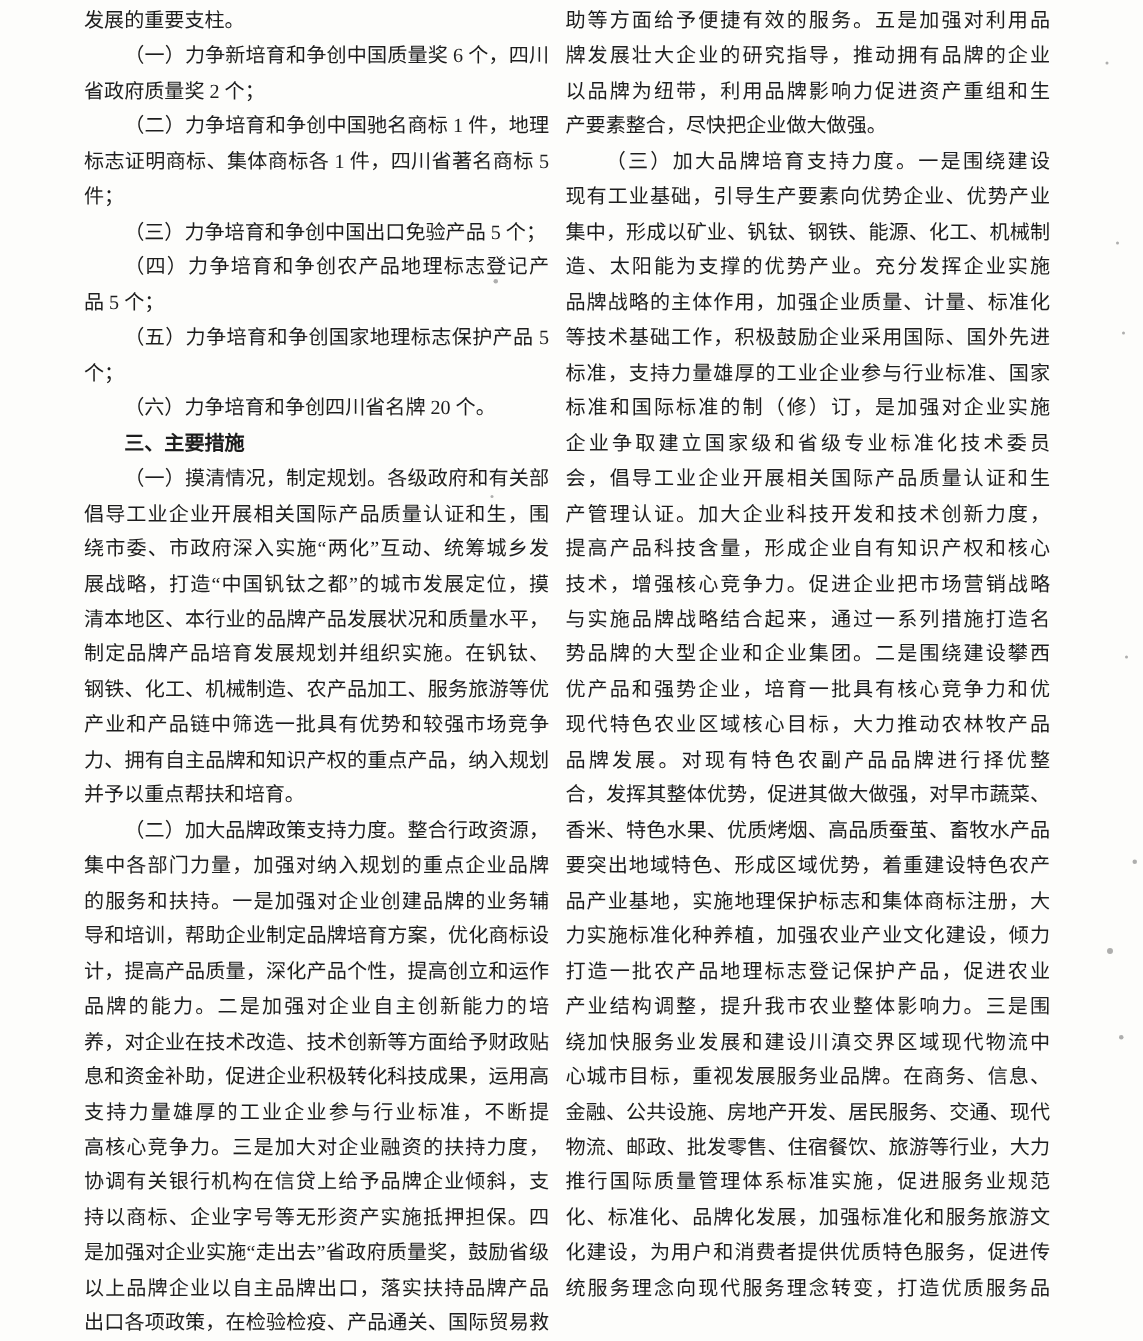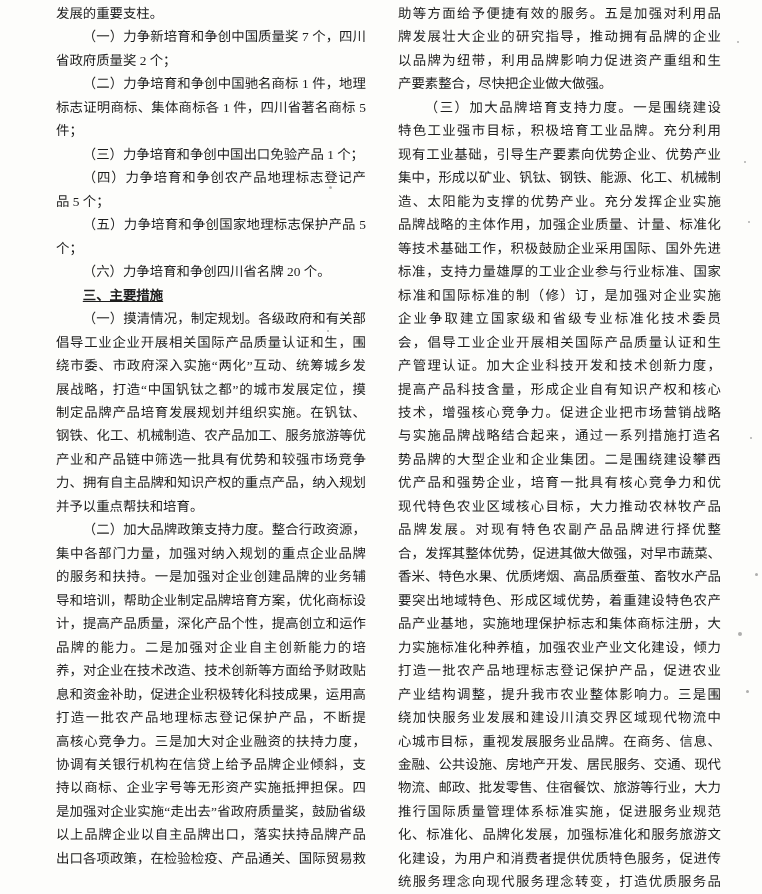--- a/index.html
+++ b/index.html
@@ -15,97 +15,96 @@
   }
   .page {
     position: absolute;
     inset: 0;
   }
   .col {
     position: absolute;
     top: 2px;
   }
   #col-left  { left: 56px;  width: 310px; }
-  #col-right { left: 398px; width: 323px; }
+  #col-right { left: 377px; width: 323px; }
   .line {
     height: 23.47px;
     line-height: 23.47px;
     font-size: 13.4px;
     overflow: hidden;
     text-align: justify;
     text-align-last: justify;
     white-space: normal;
   }
   .line.end, .line.para-end, .line.heading {
     text-align: center;
     text-align-last: left;
   }
   .line.para, .line.para-end, .line.heading {
     text-indent: 2em;
   }
   .line.heading {
     font-weight: bold;
-    text-decoration: underline;
   }
   .speck {
     position: absolute;
     border-radius: 50%;
     opacity: 0.55;
   }
 </style>
 </head>
 <body style="background: rgb(253, 253, 251); color: rgb(29, 29, 29);">
 
 <div class="page">
   <div id="col-left" class="col">
       <div class="line end">发展的重要支柱。</div>
-      <div class="line para">（一）力争新培育和争创中国质量奖 7 个，四川</div>
+      <div class="line para">（一）力争新培育和争创中国质量奖 6 个，四川</div>
       <div class="line end">省政府质量奖 2 个；</div>
       <div class="line para">（二）力争培育和争创中国驰名商标 1 件，地理</div>
       <div class="line full">标志证明商标、集体商标各 1 件，四川省著名商标 5</div>
       <div class="line end">件；</div>
-      <div class="line para-end">（三）力争培育和争创中国出口免验产品 1 个；</div>
+      <div class="line para-end">（三）力争培育和争创中国出口免验产品 5 个；</div>
       <div class="line para">（四）力争培育和争创农产品地理标志登记产</div>
       <div class="line end">品 5 个；</div>
       <div class="line para">（五）力争培育和争创国家地理标志保护产品 5</div>
       <div class="line end">个；</div>
       <div class="line para-end">（六）力争培育和争创四川省名牌 20 个。</div>
       <div class="line heading">三、主要措施</div>
       <div class="line para">（一）摸清情况，制定规划。各级政府和有关部</div>
       <div class="line full">倡导工业企业开展相关国际产品质量认证和生，围</div>
       <div class="line full">绕市委、市政府深入实施“两化”互动、统筹城乡发</div>
       <div class="line full">展战略，打造“中国钒钛之都”的城市发展定位，摸</div>
+      <div class="line full">清本地区、本行业的品牌产品发展状况和质量水平，</div>
       <div class="line full">制定品牌产品培育发展规划并组织实施。在钒钛、</div>
       <div class="line full">钢铁、化工、机械制造、农产品加工、服务旅游等优势</div>
       <div class="line full">产业和产品链中筛选一批具有优势和较强市场竞争</div>
       <div class="line full">力、拥有自主品牌和知识产权的重点产品，纳入规划</div>
       <div class="line end">并予以重点帮扶和培育。</div>
       <div class="line para">（二）加大品牌政策支持力度。整合行政资源，</div>
       <div class="line full">集中各部门力量，加强对纳入规划的重点企业品牌</div>
       <div class="line full">的服务和扶持。一是加强对企业创建品牌的业务辅</div>
       <div class="line full">导和培训，帮助企业制定品牌培育方案，优化商标设</div>
       <div class="line full">计，提高产品质量，深化产品个性，提高创立和运作</div>
       <div class="line full">品牌的能力。二是加强对企业自主创新能力的培</div>
       <div class="line full">养，对企业在技术改造、技术创新等方面给予财政贴</div>
       <div class="line full">息和资金补助，促进企业积极转化科技成果，运用高</div>
-      <div class="line full">打造一批农产品地理标志登记保护产品，不断提</div>
+      <div class="line full">支持力量雄厚的工业企业参与行业标准，不断提</div>
       <div class="line full">高核心竞争力。三是加大对企业融资的扶持力度，</div>
       <div class="line full">协调有关银行机构在信贷上给予品牌企业倾斜，支</div>
       <div class="line full">持以商标、企业字号等无形资产实施抵押担保。四</div>
       <div class="line full">是加强对企业实施“走出去”省政府质量奖，鼓励省级</div>
       <div class="line full">以上品牌企业以自主品牌出口，落实扶持品牌产品</div>
       <div class="line full">出口各项政策，在检验检疫、产品通关、国际贸易救</div>
     </div>
   <div id="col-right" class="col">
       <div class="line full">助等方面给予便捷有效的服务。五是加强对利用品</div>
       <div class="line full">牌发展壮大企业的研究指导，推动拥有品牌的企业</div>
       <div class="line full">以品牌为纽带，利用品牌影响力促进资产重组和生</div>
       <div class="line end">产要素整合，尽快把企业做大做强。</div>
       <div class="line para">（三）加大品牌培育支持力度。一是围绕建设</div>
-      <div class="line full">特色工业强市目标，积极培育工业品牌。充分利用</div>
       <div class="line full">现有工业基础，引导生产要素向优势企业、优势产业</div>
       <div class="line full">集中，形成以矿业、钒钛、钢铁、能源、化工、机械制</div>
       <div class="line full">造、太阳能为支撑的优势产业。充分发挥企业实施</div>
       <div class="line full">品牌战略的主体作用，加强企业质量、计量、标准化</div>
       <div class="line full">等技术基础工作，积极鼓励企业采用国际、国外先进</div>
       <div class="line full">标准，支持力量雄厚的工业企业参与行业标准、国家</div>
       <div class="line full">标准和国际标准的制（修）订，是加强对企业实施</div>
       <div class="line full">企业争取建立国家级和省级专业标准化技术委员</div>
       <div class="line full">会，倡导工业企业开展相关国际产品质量认证和生</div>
       <div class="line full">产管理认证。加大企业科技开发和技术创新力度，</div>

